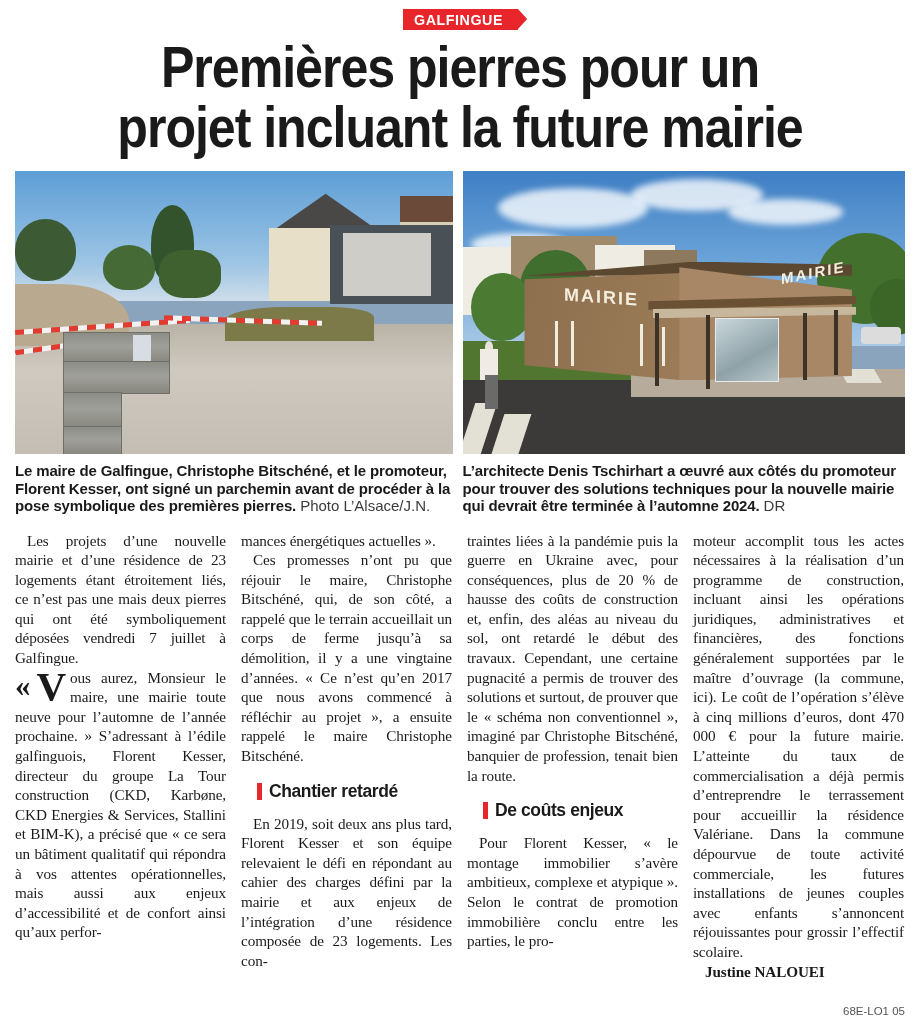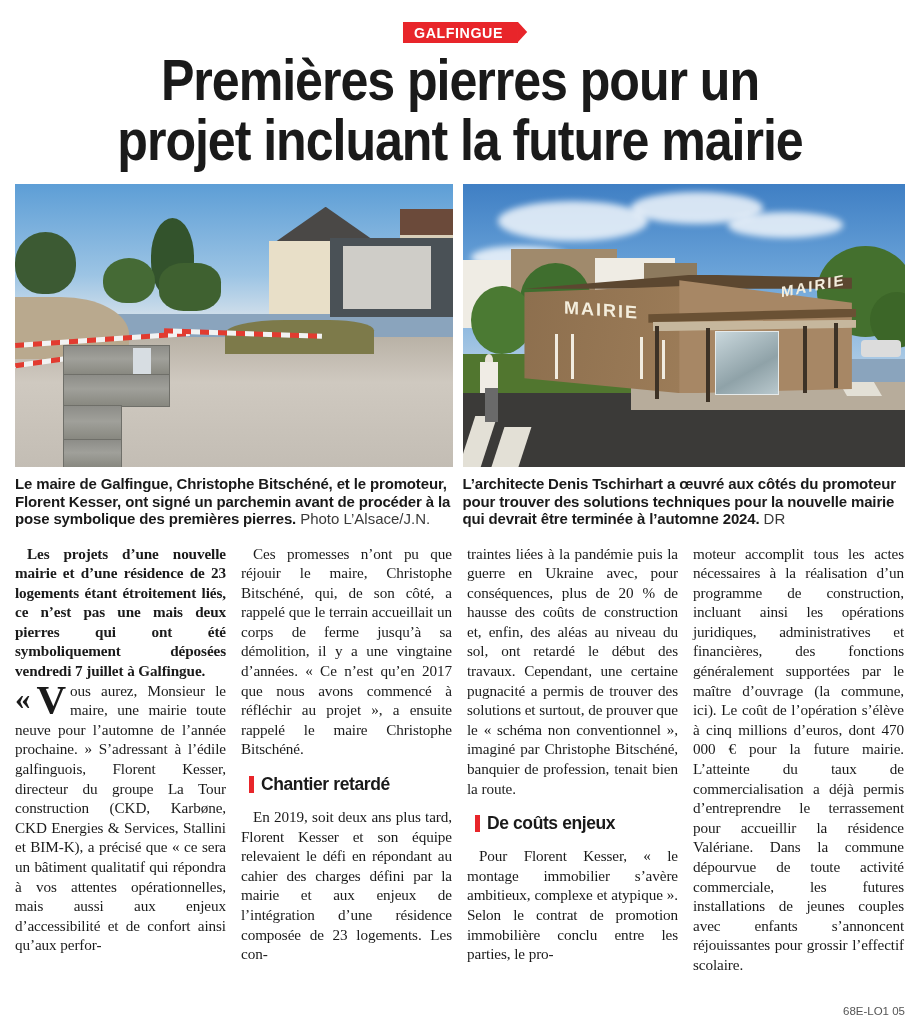--- a/index.html
+++ b/index.html
@@ -20,21 +20,21 @@
     height: 1024px;
     box-sizing: border-box;
     padding: 0 15px;
   }
 
   
   .kicker-row {
     display: flex;
     justify-content: center;
     align-items: center;
-    padding-top: 20px;
+    padding-top: 7px;
     height: 24px;
   }
   .kicker {
     position: relative;
     background: #e8252a;
     color: #ffffff;
     font-family: "Liberation Sans", sans-serif;
     font-weight: bold;
     font-size: 15.5px;
     letter-spacing: 0.6px;
@@ -244,21 +244,21 @@
     line-height: 19.6px;
     text-align: justify;
     text-indent: 12px;
     hyphens: auto;
     letter-spacing: -0.1px;
   }
   .col p.no-indent { text-indent: 0; }
 
   .lede {
     font-family: "Liberation Sans", sans-serif;
-    font-weight: bold;
+    font-weight: normal;
     font-size: 15.4px;
     line-height: 20.5px;
     text-align: left;
     text-indent: 0;
     letter-spacing: -0.3px;
     margin: 0 0 14px 0;
   }
 
   .quote-open {
     float: left;
@@ -276,21 +276,21 @@
     font-weight: bold;
     margin: 2px 4px -2px 0;
   }
 
   .subhead {
     font-family: "Liberation Sans", sans-serif;
     font-weight: bold;
     font-size: 17.5px;
     line-height: 21px;
     letter-spacing: -0.4px;
-    margin: 15px 0 12px 8px;
+    margin: 15px 0 12px 16px;
     display: flex;
     align-items: center;
     gap: 7px;
   }
   .subhead .bar {
     display: inline-block;
     width: 5px;
     height: 17px;
     background: #e8252a;
     flex: none;
@@ -465,38 +465,40 @@
   </div>
 
   <div class="columns">
 
     <div class="col">
       <p class="lede">Les projets d’une nouvelle mairie et d’une résidence de 23 logements étant étroitement liés, ce n’est pas une mais deux pierres qui ont été symboliquement déposées vendredi 7 juillet à Galfingue.</p>
       <p class="no-indent"><span class="quote-open">«</span><span class="dropcap">V</span><span>ous aurez, Monsieur le maire, une mairie toute neuve pour l’automne de l’année prochaine. » S’adressant à l’édile galfinguois, Florent Kesser, directeur du groupe La Tour construction (CKD, Karbøne, CKD Energies &amp; Services, Stallini et BIM-K), a précisé que « ce sera un bâtiment qualitatif qui répondra à vos attentes opérationnelles, mais aussi aux enjeux d’accessibilité et de confort ainsi qu’aux perfor-</span></p>
     </div>
 
     <div class="col">
+      <p class="no-indent">mances énergétiques actuelles ».</p>
       <p>Ces promesses n’ont pu que réjouir le maire, Christophe Bitschéné, qui, de son côté, a rappelé que le terrain accueillait un corps de ferme jusqu’à sa démolition, il y a une vingtaine d’années. « Ce n’est qu’en 2017 que nous avons commencé à réfléchir au projet », a ensuite rappelé le maire Christophe Bitschéné.</p>
       <h2 class="subhead">
           <span class="bar"></span>
           <span>Chantier retardé</span>
         </h2>
       <p>En 2019, soit deux ans plus tard, Florent Kesser et son équipe relevaient le défi en répondant au cahier des charges défini par la mairie et aux enjeux de l’intégration d’une résidence composée de 23 logements. Les con-</p>
     </div>
 
     <div class="col">
       <p class="no-indent">traintes liées à la pandémie puis la guerre en Ukraine avec, pour conséquences, plus de 20 % de hausse des coûts de construction et, enfin, des aléas au niveau du sol, ont retardé le début des travaux. Cependant, une certaine pugnacité a permis de trouver des solutions et surtout, de prouver que le « schéma non conventionnel », imaginé par Christophe Bitschéné, banquier de profession, tenait bien la route.</p>
       <h2 class="subhead">
           <span class="bar"></span>
           <span>De coûts enjeux</span>
         </h2>
       <p>Pour Florent Kesser, « le montage immobilier s’avère ambitieux, complexe et atypique ». Selon le contrat de promotion immobilière conclu entre les parties, le pro-</p>
     </div>
 
     <div class="col">
       <p class="no-indent">moteur accomplit tous les actes nécessaires à la réalisation d’un programme de construction, incluant ainsi les opérations juridiques, administratives et financières, des fonctions généralement supportées par le maître d’ouvrage (la commune, ici). Le coût de l’opération s’élève à cinq millions d’euros, dont 470 000 € pour la future mairie. L’atteinte du taux de commercialisation a déjà permis d’entreprendre le terrassement pour accueillir la résidence Valériane. Dans la commune dépourvue de toute activité commerciale, les futures installations de jeunes couples avec enfants s’annoncent réjouissantes pour grossir l’effectif scolaire.</p>
+      <p class="byline">Justine NALOUEI</p>
     </div>
 
   </div>
 
   <div class="refcode">68E-LO1 05</div>
 
 </div>
 
 </body></html>

